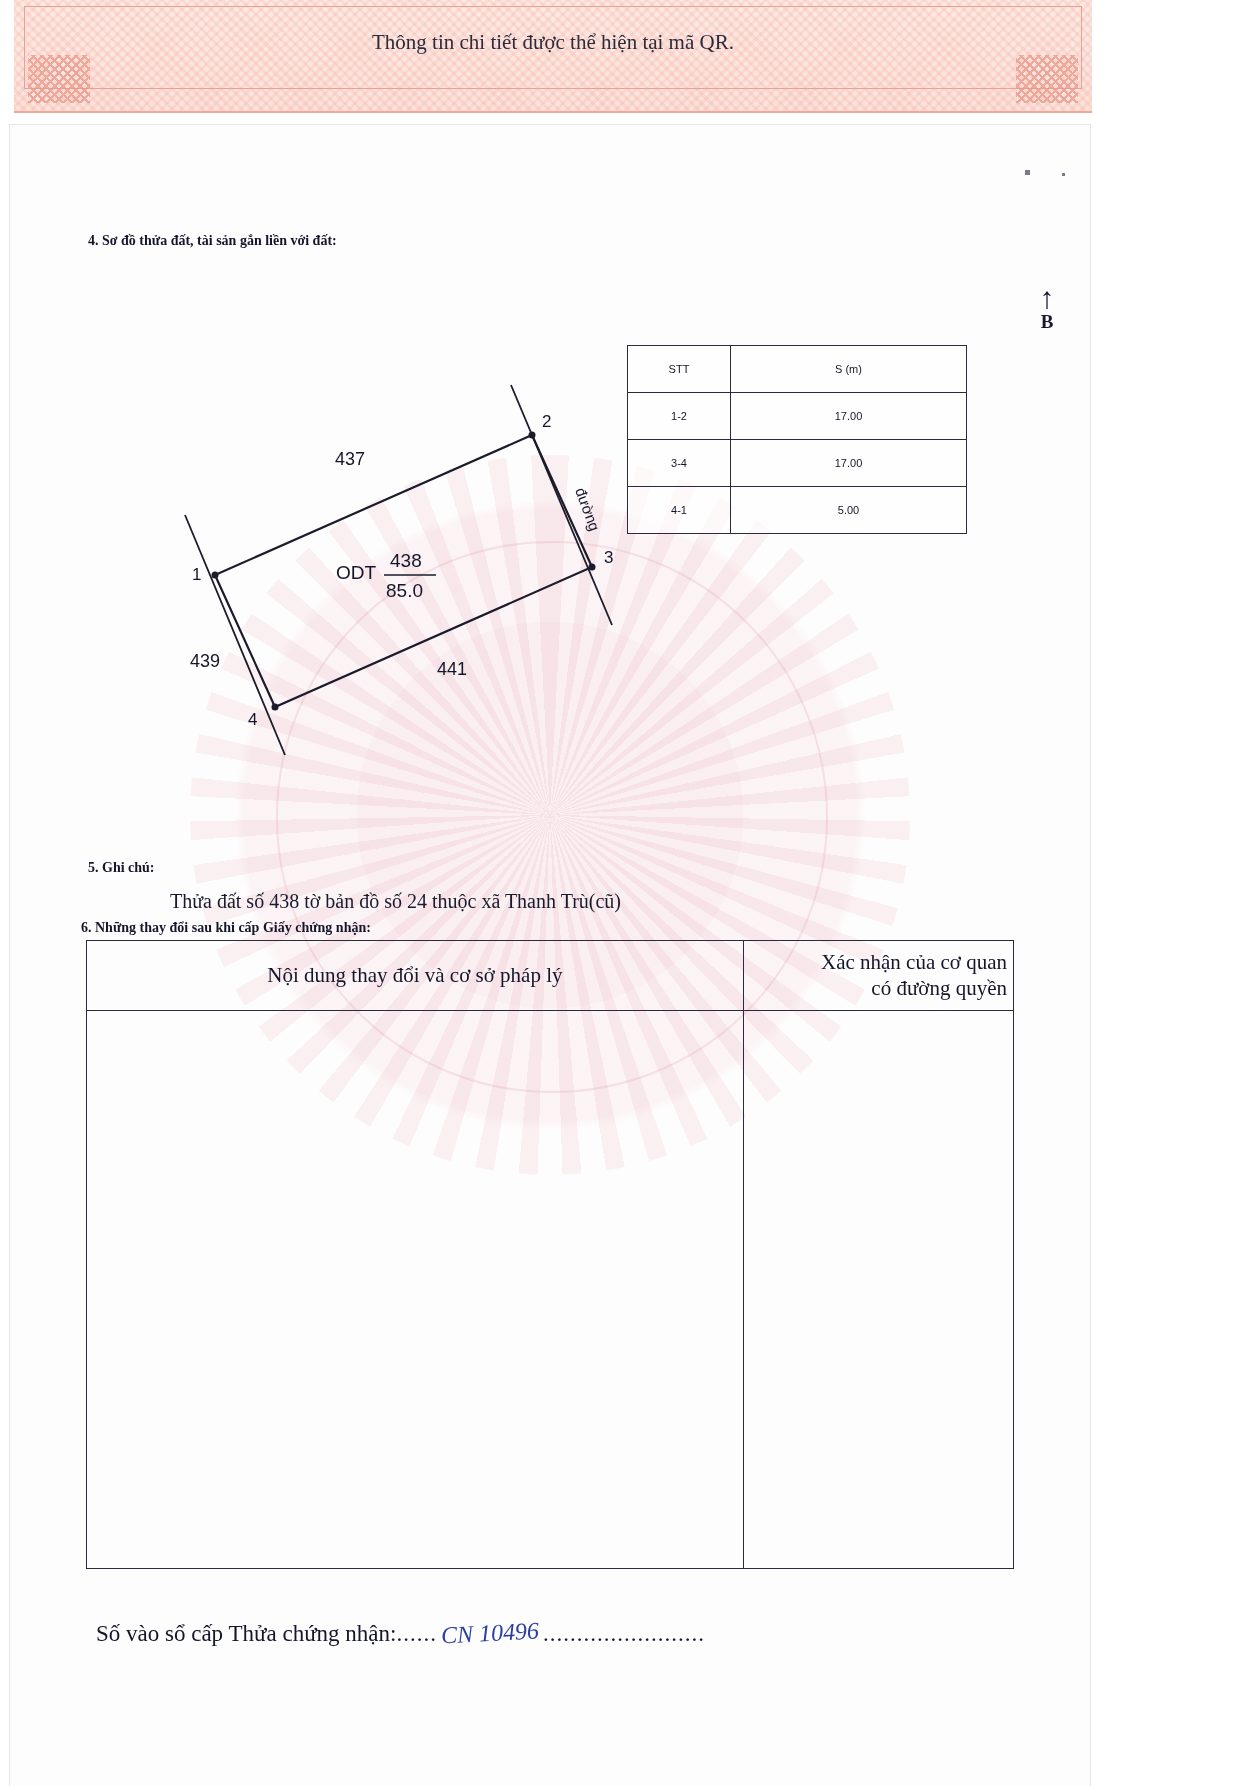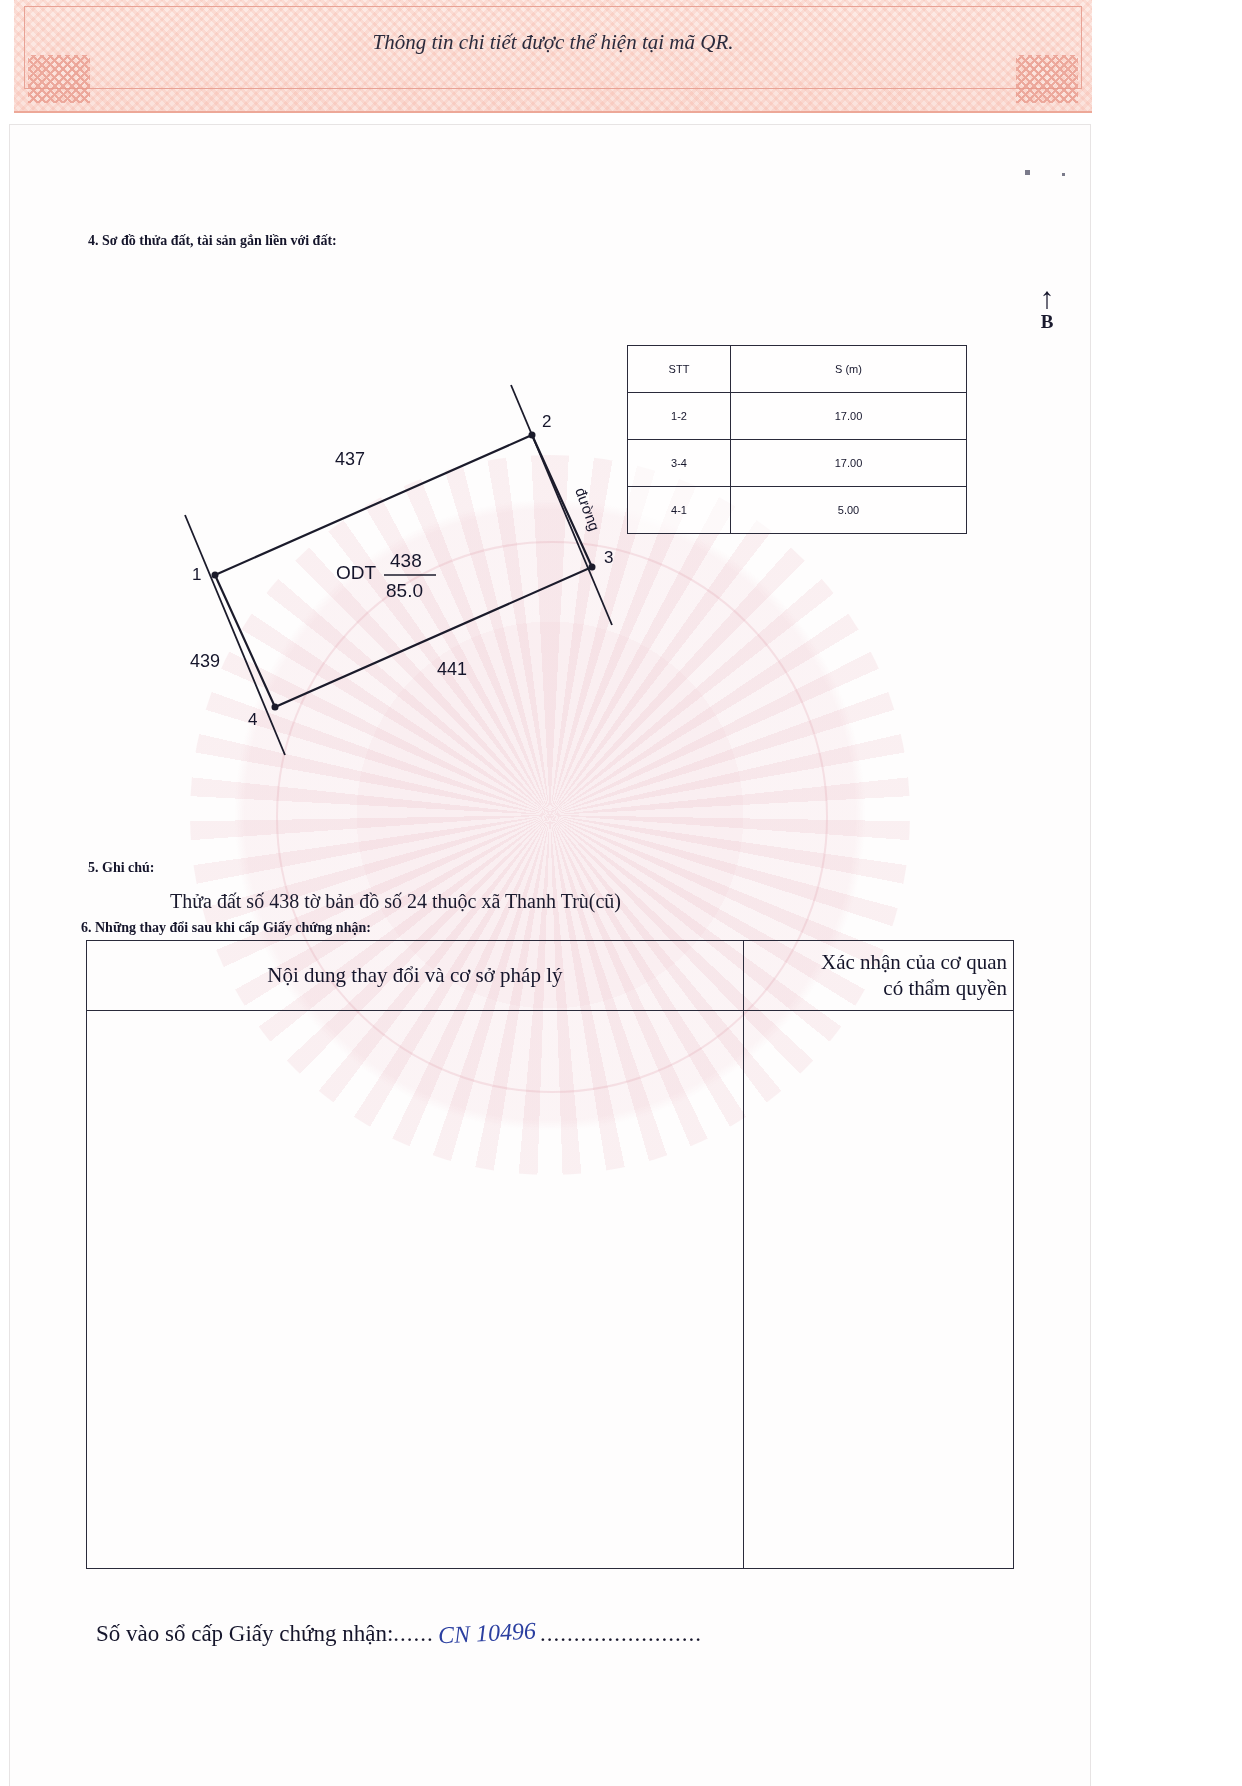--- a/index.html
+++ b/index.html
@@ -22,21 +22,20 @@
     left: 14px;
     top: 0;
     width: 1078px;
     height: 113px;
     background:
       repeating-linear-gradient(45deg, rgba(243,160,140,0.20) 0 3px, rgba(255,255,255,0) 3px 7px),
       repeating-linear-gradient(-45deg, rgba(243,160,140,0.18) 0 3px, rgba(255,255,255,0) 3px 7px),
       linear-gradient(#fdeae5, #fbe2dc);
     border-bottom: 2px solid #eda898;
     box-sizing: border-box;
-    font-style: italic;
   }
   .top-band-inner {
     position: absolute;
     left: 10px;
     top: 6px;
     right: 10px;
     bottom: 22px;
     border: 1px solid #e8a295;
     box-sizing: border-box;
   }
@@ -296,29 +295,29 @@
   <div id="sec5-text">Thửa đất số 438 tờ bản đồ số 24 thuộc xã Thanh Trù(cũ)</div>
 
   <div class="h-bold" id="sec6-title">6. Những thay đổi sau khi cấp Giấy chứng nhận:</div>
 
   <table class="changes-table">
     <thead>
       <tr>
         <th class="col-left">Nội dung thay đổi và cơ sở pháp lý</th>
         <th class="col-right">
           <div>Xác nhận của cơ quan</div>
-          <div>có thẩm quyền</div>
+          <div>có đường quyền</div>
         </th>
       </tr>
     </thead>
     <tbody>
       <tr>
         <td></td>
         <td></td>
       </tr>
     </tbody>
   </table>
 
   <div class="footer-line">
-    <span>Số vào sổ cấp Giấy chứng nhận:</span><span class="dots">......</span><span class="handwriting">CN 10496</span><span class="dots">........................</span>
+    <span>Số vào sổ cấp Thửa chứng nhận:</span><span class="dots">......</span><span class="handwriting">CN 10496</span><span class="dots">........................</span>
   </div>
 
 </div>
 
 </body></html>

